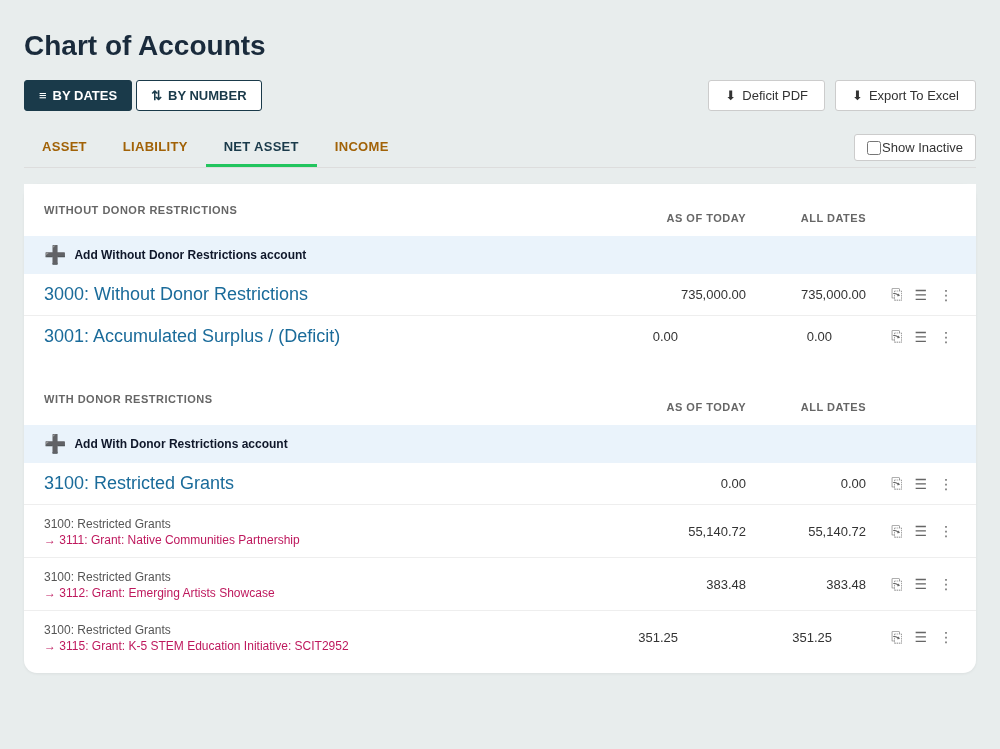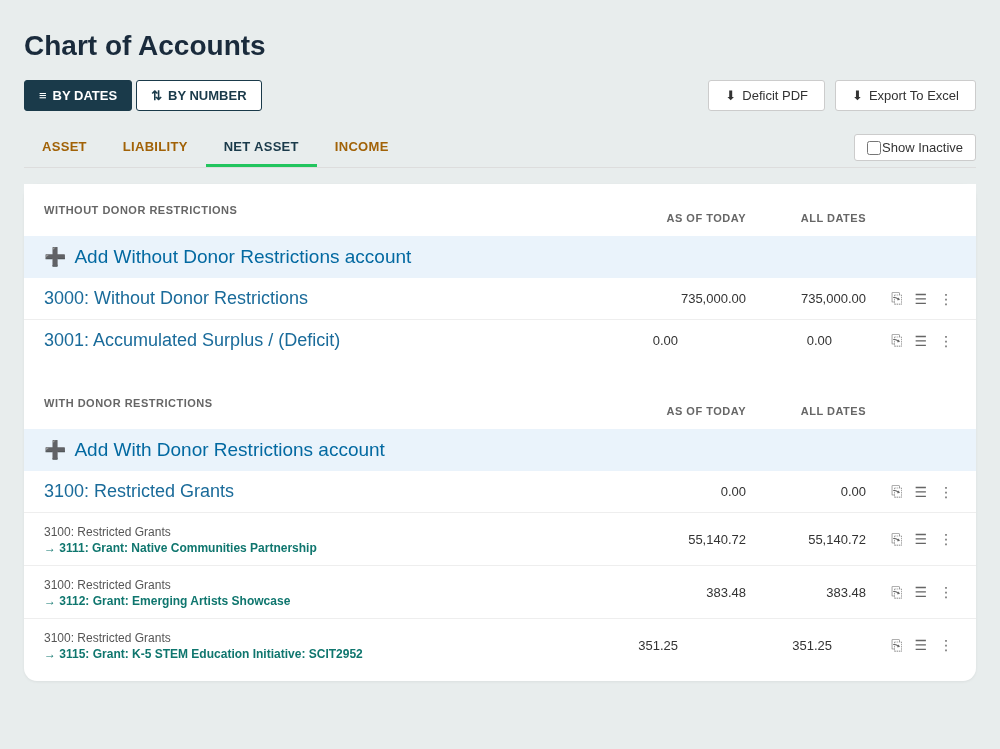--- a/index.html
+++ b/index.html
@@ -166,23 +166,23 @@
     .add-account-row {
       background: #eaf3fb;
       padding: 10px 20px;
       display: flex;
       align-items: center;
       gap: 8px;
       cursor: pointer;
     }
 
     .add-account-text {
-      color: #0369a1;
-      font-weight: 400;
-      font-size: 19px;
+      color: #0f172a;
+      font-weight: 700;
+      font-size: 12px;
     }
 
     .plus-icon {
       color: #1a6b4a;
       font-size: 18px;
       font-weight: 700;
       line-height: 1;
     }
 
     .account-row {
@@ -203,23 +203,22 @@
       font-size: 18px;
     }
 
     .account-sub {
       color: #555;
       font-size: 12px;
       margin-top: 1px;
     }
 
     .account-sub-link {
-      color: #0f766e;
+      color: #be185d;
       font-size: 12px;
-      font-weight: bold;
     }
 
     .amount {
       text-align: right;
       font-size: 13px;
       color: #333;
     }
 
     .row-actions {
       display: flex;

